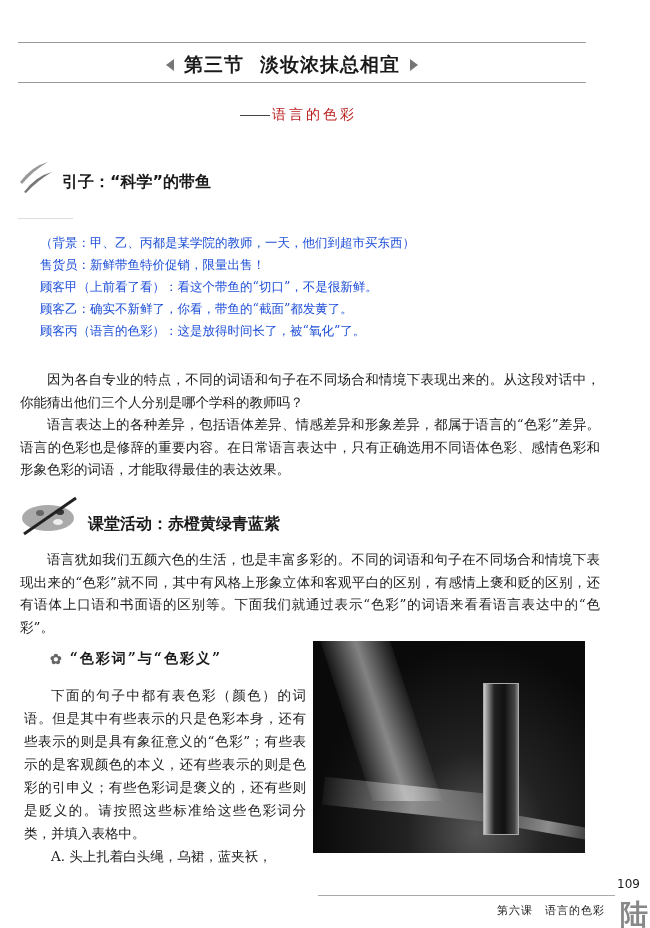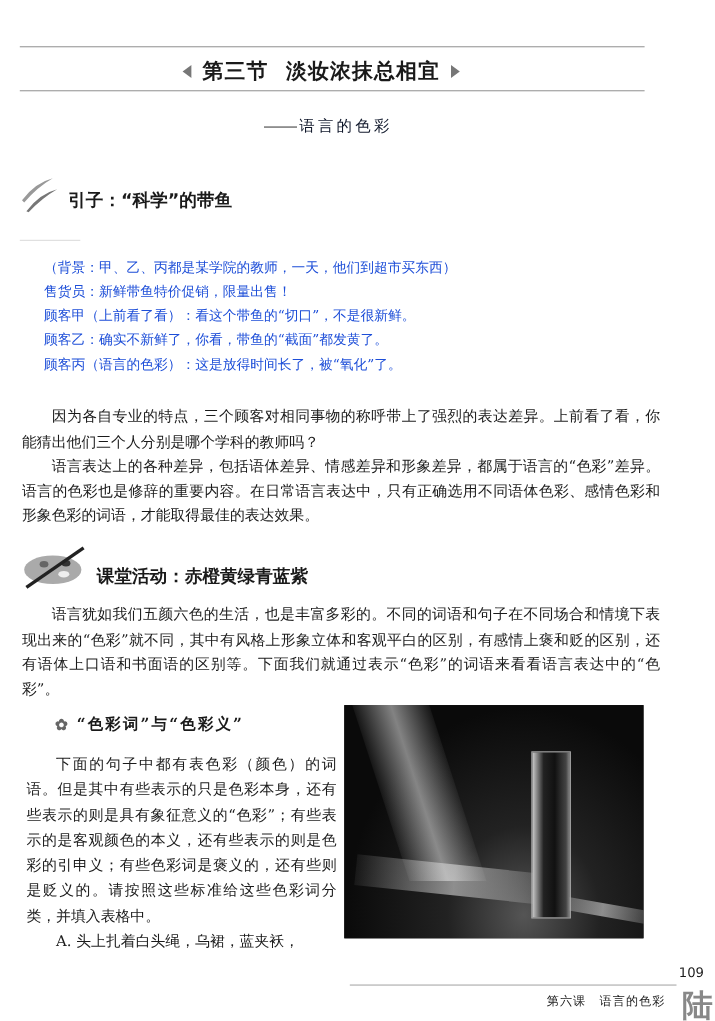--- a/index.html
+++ b/index.html
@@ -8,21 +8,21 @@
   .abs { position: absolute; }
   .rule { position: absolute; height: 1px; background: #9a9a9a; }
   .title-row { position: absolute; left: 0; width: 584px; top: 52px; height: 26px;
                display: flex; align-items: center; justify-content: center; gap: 10px; }
   .tri-left { width: 0; height: 0; border-top: 6px solid transparent; border-bottom: 6px solid transparent;
               border-right: 8px solid #777; }
   .tri-right { width: 0; height: 0; border-top: 6px solid transparent; border-bottom: 6px solid transparent;
                border-left: 8px solid #777; }
   .title { font-size: 19px; font-weight: bold; letter-spacing: 1px; font-family: "DejaVu Serif", serif; }
   .title .gap { display: inline-block; width: 16px; }
-  .subtitle { position: absolute; top: 106px; left: 240px; font-size: 14px; color: #0f172a; letter-spacing: 3px; }
+  .subtitle { position: absolute; top: 106px; left: 240px; font-size: 14px; color: #b91c1c; letter-spacing: 3px; }
   .subtitle .dash { display: inline-block; width: 30px; height: 1px; background: #444; vertical-align: middle; margin-right: 2px; }
   .sec-head { position: absolute; font-family: "DejaVu Sans", "Liberation Sans", sans-serif; font-size: 16px; font-weight: bold; }
   .dialog { position: absolute; left: 40px; top: 232px; font-size: 12.5px; line-height: 22px; color: #1d4ed8; }
   .para { position: absolute; left: 20px; width: 580px; font-size: 13.5px; line-height: 22.5px; color: #1a1a1a; text-align: justify; }
   .para p { margin: 0; text-indent: 2em; }
   .left-col { position: absolute; left: 24px; width: 282px; font-size: 13.5px; line-height: 23px; text-align: justify; }
   .left-col p { margin: 0; text-indent: 2em; }
   .sub-head { position: absolute; left: 50px; top: 650px; font-size: 14px; font-weight: bold; letter-spacing: 2px; display: flex; align-items: center; gap: 6px; }
   .photo { position: absolute; left: 313px; top: 641px; width: 272px; height: 212px;
            background: radial-gradient(ellipse at 60% 90%, #555 0%, #222 30%, #0a0a0a 70%), #111; overflow: hidden; }
@@ -58,21 +58,21 @@
 
 <div class="dialog">
   <div>（背景：甲、乙、丙都是某学院的教师，一天，他们到超市买东西）</div>
   <div>售货员：新鲜带鱼特价促销，限量出售！</div>
   <div>顾客甲（上前看了看）：看这个带鱼的“切口”，不是很新鲜。</div>
   <div>顾客乙：确实不新鲜了，你看，带鱼的“截面”都发黄了。</div>
   <div>顾客丙（语言的色彩）：这是放得时间长了，被“氧化”了。</div>
 </div>
 
 <div class="para" style="top:368px;">
-  <p>因为各自专业的特点，三个顾客对相同事物的称呼带上了强烈的表达差异。上前看了看，你能猜出他们三个人分别是哪个学科的教师吗？</p>
+  <p>因为各自专业的特点，不同的词语和句子在不同场合和情境下表现出来的。从这段对话中，你能猜出他们三个人分别是哪个学科的教师吗？</p>
   <p>语言表达上的各种差异，包括语体差异、情感差异和形象差异，都属于语言的“色彩”差异。语言的色彩也是修辞的重要内容。在日常语言表达中，只有正确选用不同语体色彩、感情色彩和形象色彩的词语，才能取得最佳的表达效果。</p>
 </div>
 
 <svg class="abs" style="left:18px; top:496px;" width="64" height="40" viewBox="0 0 64 40">
   <ellipse cx="30" cy="22" rx="26" ry="13" fill="#aaa"></ellipse>
   <ellipse cx="40" cy="26" rx="5" ry="3" fill="#eee"></ellipse>
   <ellipse cx="22" cy="17" rx="4" ry="3" fill="#666"></ellipse>
   <ellipse cx="42" cy="16" rx="4" ry="3" fill="#333"></ellipse>
   <line x1="6" y1="38" x2="58" y2="2" stroke="#222" stroke-width="3"></line>
 </svg>

